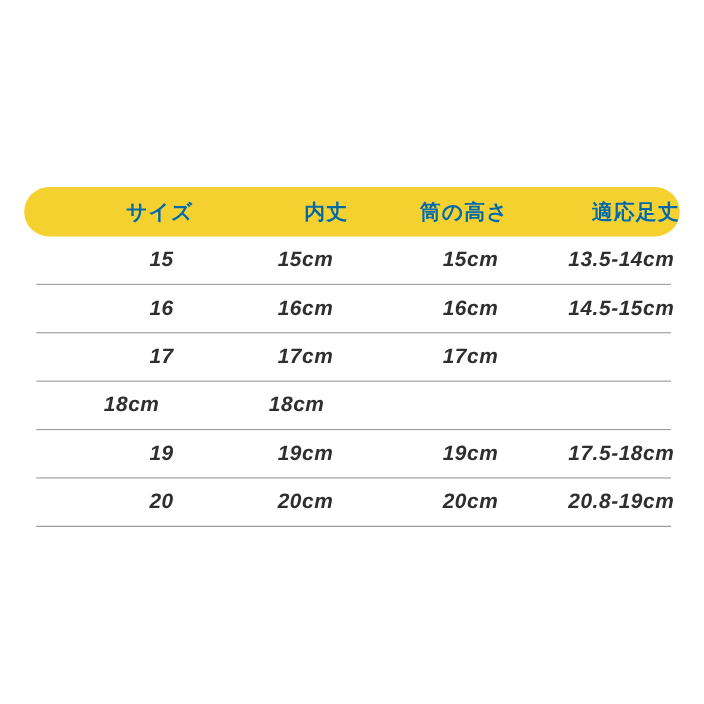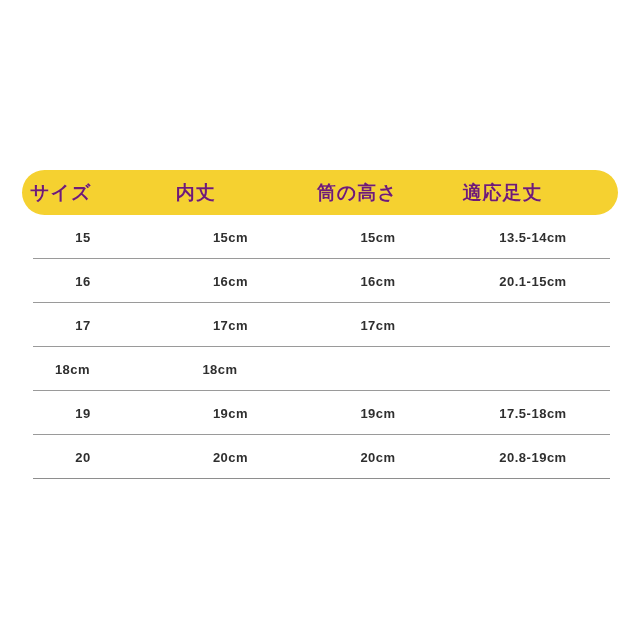--- a/index.html
+++ b/index.html
@@ -45,24 +45,24 @@
     top: 170px;
     width: 596px;
     height: 45px;
     background: #f5d130;
     border-radius: 23px;
     z-index: 2;
     display: flex;
     align-items: center;
   }
   .header-cell {
-    color: #701a75;
+    color: #0369a1;
     font-weight: bold;
     font-size: 19px;
-    text-align: left;
+    text-align: right;
     letter-spacing: 1px;
     text-shadow: 0 0 1px rgba(255,255,255,0.35);
     white-space: nowrap;
     font-family: Liberation Serif, serif;
   }
 
   
   .table-body {
     position: absolute;
     left: 0;
@@ -70,26 +70,27 @@
     width: 640px;
     z-index: 1;
   }
   .table-row {
     position: relative;
     height: 44px;
     display: flex;
     align-items: center;
   }
   .cell {
-    font-size: 13px;
+    font-size: 19px;
     font-weight: bold;
     color: #2f2f2f;
-    text-align: center;
+    text-align: right;
     white-space: nowrap;
     letter-spacing: 0.5px;
+    font-style: italic;
   }
 
   
   .col-size   { width: 150px; margin-left: 8px; }
   .col-inner  { width: 145px; }
   .col-shaft  { width: 150px; }
   .col-fit    { width: 160px; }
 
   .row-divider {
     position: absolute;
@@ -124,21 +125,21 @@
       <div class="cell col-inner">15cm</div>
       <div class="cell col-shaft">15cm</div>
       <div class="cell col-fit">13.5-14cm</div>
       <div class="row-divider"></div>
     </div>
 
     <div class="table-row">
       <div class="cell col-size">16</div>
       <div class="cell col-inner">16cm</div>
       <div class="cell col-shaft">16cm</div>
-      <div class="cell col-fit">20.1-15cm</div>
+      <div class="cell col-fit">14.5-15cm</div>
       <div class="row-divider"></div>
     </div>
 
     <div class="table-row">
       <div class="cell col-size">17</div>
       <div class="cell col-inner">17cm</div>
       <div class="cell col-shaft">17cm</div>
       <div class="row-divider"></div>
     </div>
 

